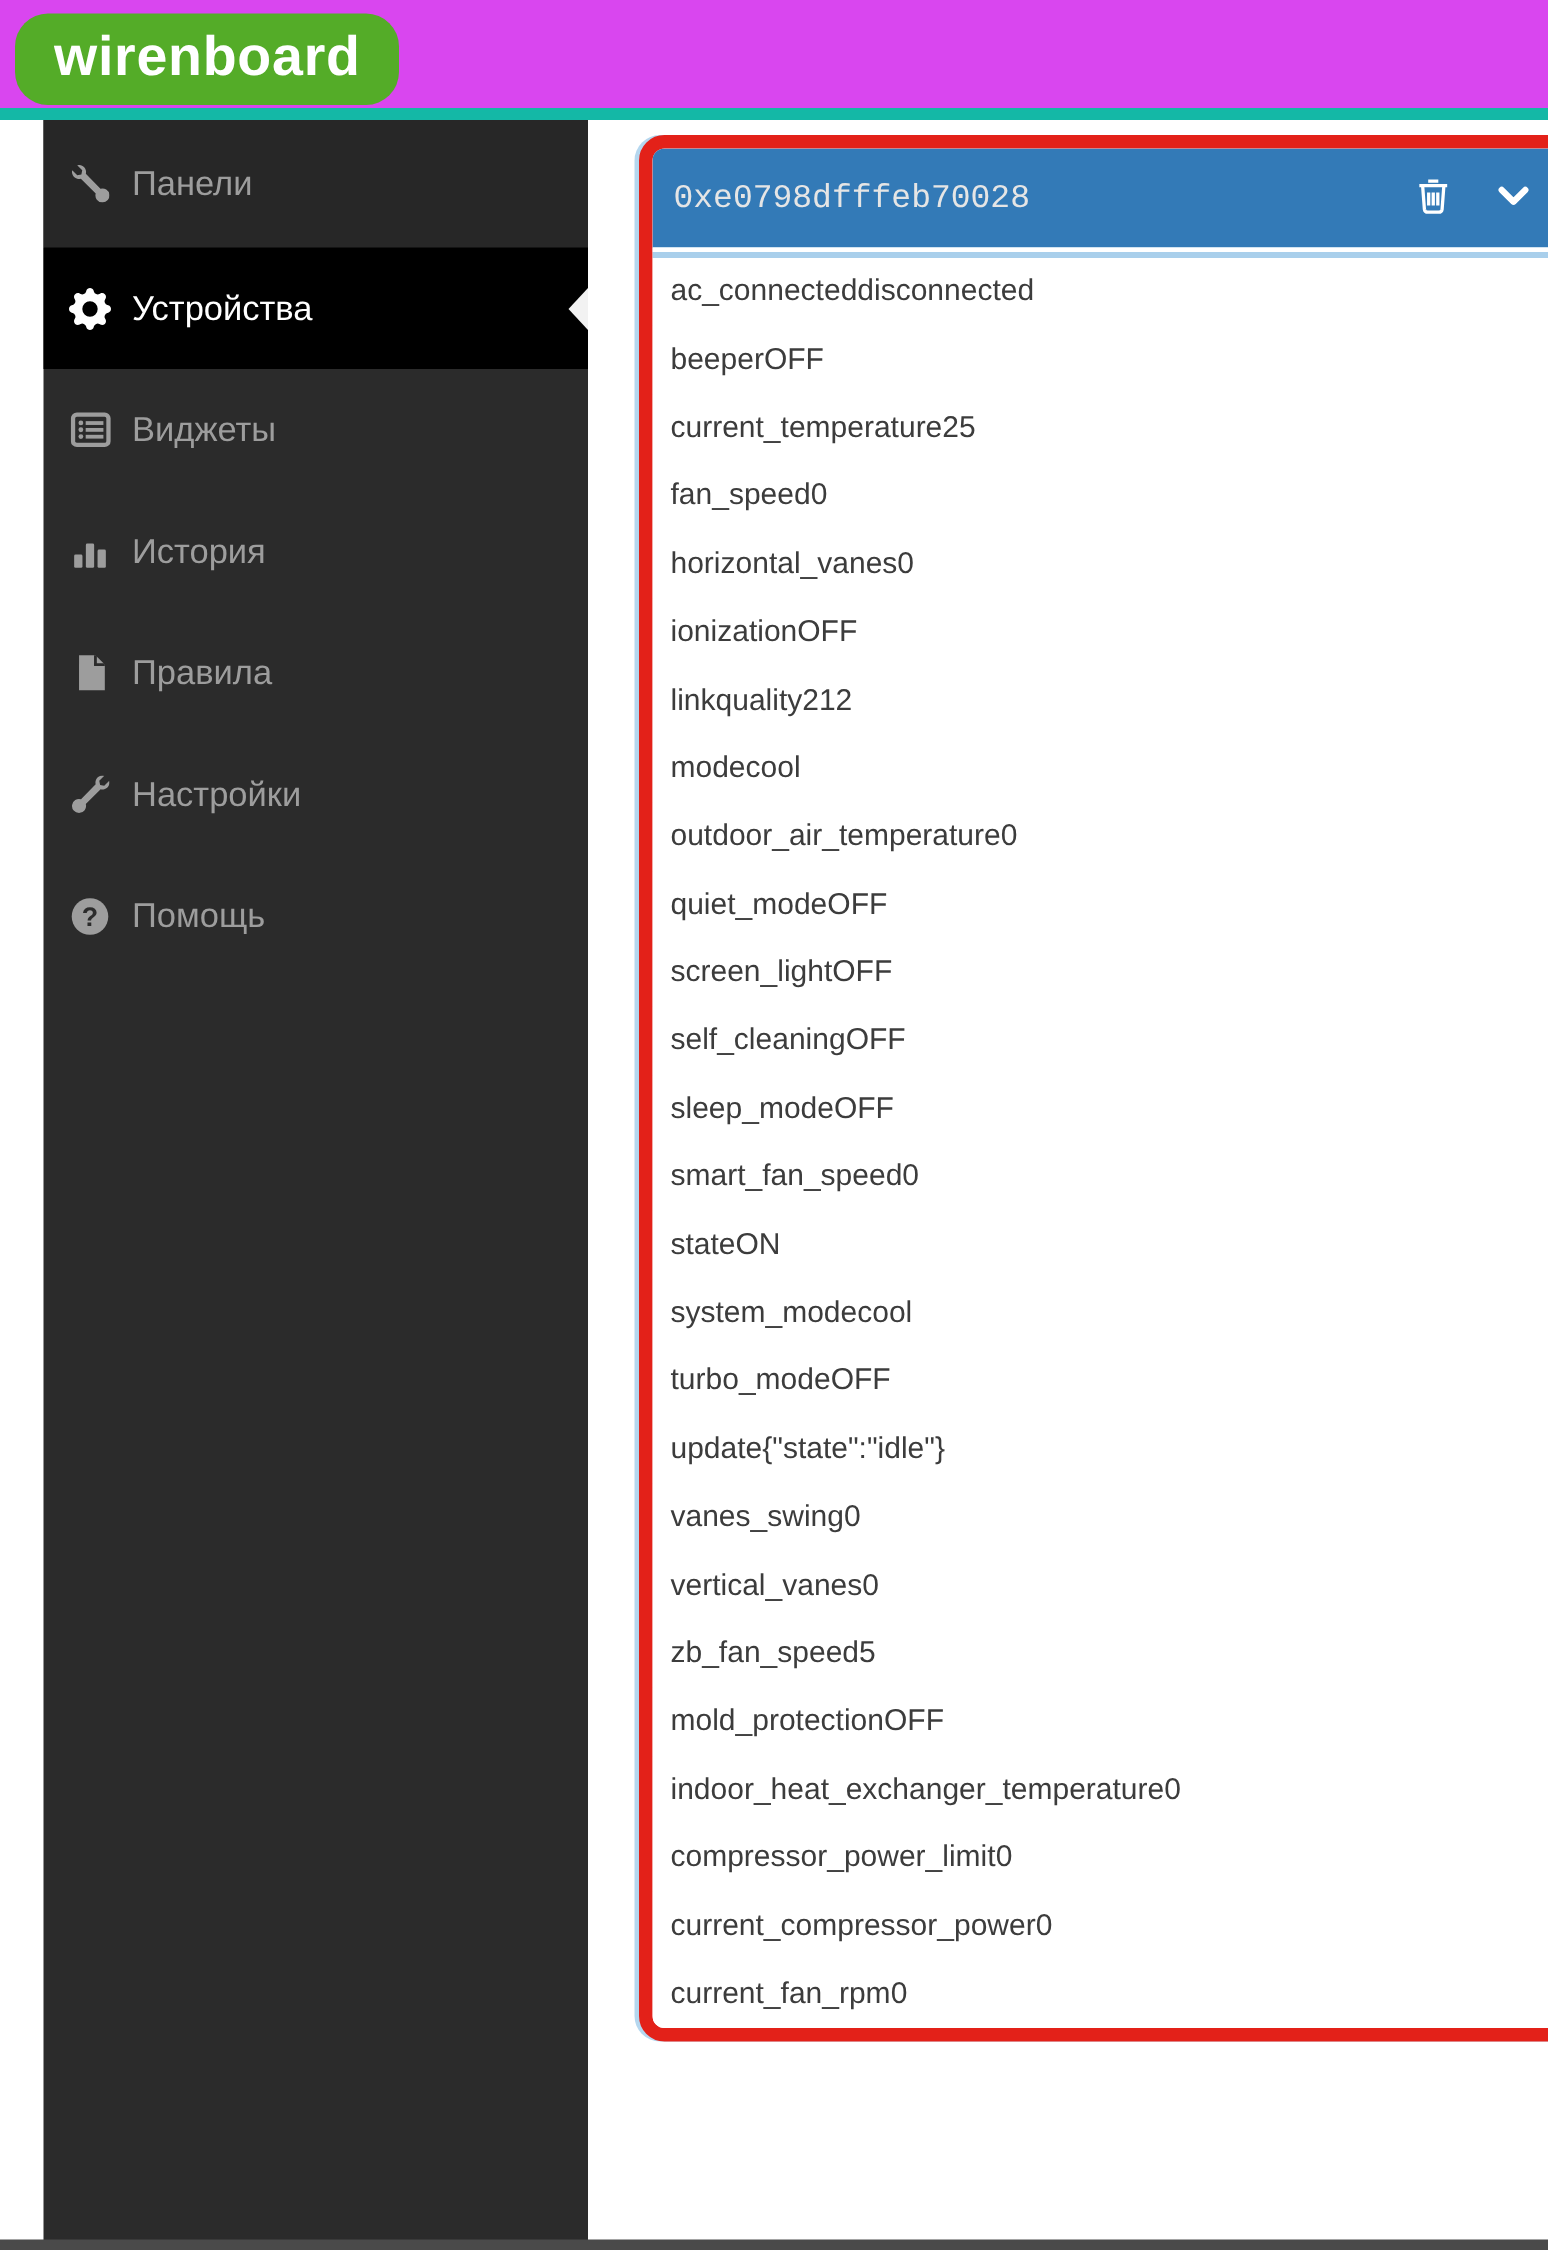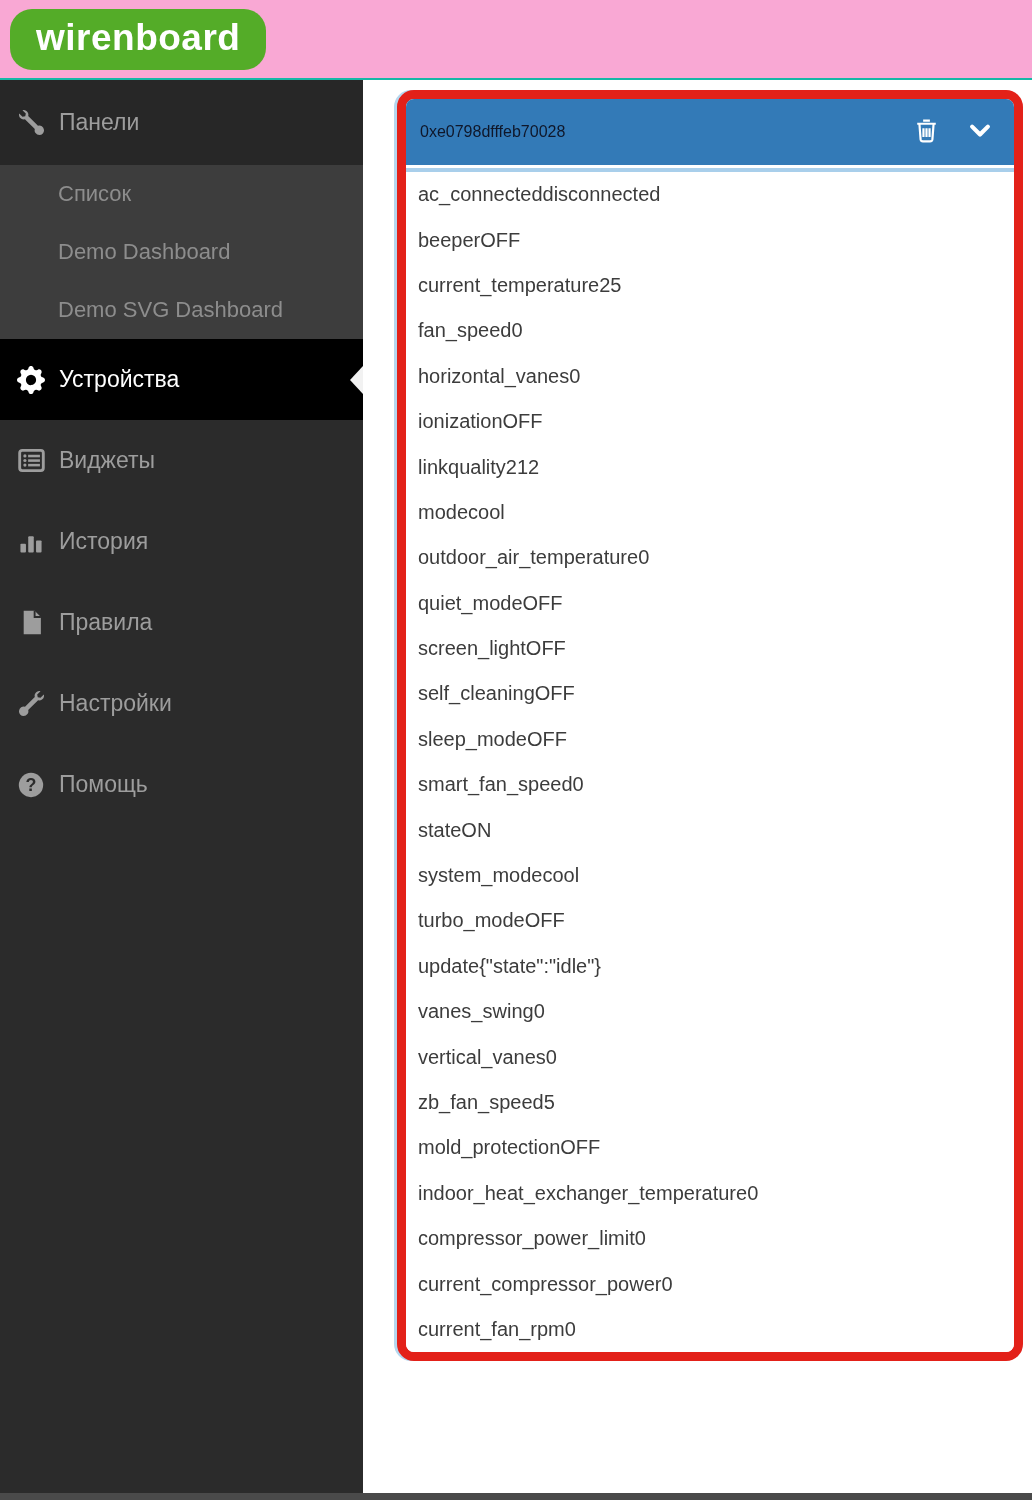--- a/index.html
+++ b/index.html
@@ -5,31 +5,31 @@
   * { margin:0; padding:0; box-sizing:border-box; }
   html,body { width:1032px; height:1500px; }
   body {
     font-family:"Liberation Sans", sans-serif;
     background:#ffffff;
     overflow:hidden;
     position:relative;
   }
 
   
-  .topbar { height:80px; background:#f9a8d4; border-bottom:2px solid #14b8a6; }
+  .topbar { height:80px; background:#d946ef; border-bottom:8px solid #14b8a6; }
   .logo {
     display:inline-block; margin:9px 0 0 10px;
     background:#54ac28; color:#fff;
     font-weight:bold; font-size:37px; line-height:1.2;
     padding:7px 26px 10px; border-radius:22px; letter-spacing:.5px;
     cursor:pointer;
   }
 
   
-  .layout { display:flex; height:1418px; }
+  .layout { display:flex; height:1418px;margin-left:29px; }
 
   
   .sidebar { width:363px; flex:none; background:#2b2b2b; }
   .nav-item {
     height:81px; display:flex; align-items:center;
     padding-left:15px; font-size:23px; color:#9d9d9d;
     cursor:pointer; position:relative;
   }
   .nav-item.panels { height:85px; background:#272727; }
   .nav-item.active { background:#000; color:#fff; }
@@ -56,21 +56,21 @@
     width:626px; background:#fff;
     border:9px solid #e32119; border-radius:17px;
     box-shadow:-3px 0 0 #b5d7ef;
     overflow:hidden;
   }
   .card-header {
     height:66px; background:#337ab7;
     display:flex; align-items:center; padding:0 20px 0 14px;
     cursor:pointer;
   }
-  .card-title { flex:1; color:#0f172a; font-size:16px; }
+  .card-title { flex:1; color:#e5e5e5; font-size:22px;font-family:Liberation Mono, monospace; }
   .hdr-btn { background:none; border:none; padding:0; margin-left:26px;
              cursor:pointer; display:flex; align-items:center; }
   .card-sep { height:7px; border-top:3px solid #fff; background:#a9cfeb; }
   .kv-row {
     height:45.4px; display:flex; align-items:center;
     padding:0 16px 0 12px;
     font-size:20px; color:#3c3c3c; background:#fff;
   }
   .kv-name { white-space:nowrap; }
   .kv-value { white-space:nowrap; }
@@ -94,25 +94,20 @@
 
     <div class="nav-item panels">
       <span class="ico">
         <svg viewBox="0 0 16 16" width="25" height="25" class="icon-gray">
             <path d="M.102 2.223A3.004 3.004 0 0 0 3.78 5.897l6.341 6.252A3.003 3.003 0 0 0 13 16a3 3 0 1 0-.851-5.878L5.897 3.781A3.004 3.004 0 0 0 2.223.1l2.141 2.142L4 4l-1.757.364L.102 2.223z"></path>
           </svg>
       </span>
       <span>Панели</span>
     </div>
 
-    <div class="submenu">
-      <div class="submenu-item">Список</div>
-      <div class="submenu-item">Demo Dashboard</div>
-      <div class="submenu-item">Demo SVG Dashboard</div>
-    </div>
 
     <div class="nav-item active">
       <span class="ico">
         <svg viewBox="0 0 16 16" width="28" height="28" class="icon-white" fill="#fff">
             <path d="M9.405 1.05c-.413-1.4-2.397-1.4-2.81 0l-.1.34a1.464 1.464 0 0 1-2.105.872l-.31-.17c-1.283-.698-2.686.705-1.987 1.987l.169.311c.446.82.023 1.841-.872 2.105l-.34.1c-1.4.413-1.4 2.397 0 2.81l.34.1a1.464 1.464 0 0 1 .872 2.105l-.17.31c-.698 1.283.705 2.686 1.987 1.987l.311-.169a1.464 1.464 0 0 1 2.105.872l.1.34c.413 1.4 2.397 1.4 2.81 0l.1-.34a1.464 1.464 0 0 1 2.105-.872l.31.17c1.283.698 2.686-.705 1.987-1.987l-.169-.311a1.464 1.464 0 0 1 .872-2.105l.34-.1c1.4-.413 1.4-2.397 0-2.81l-.34-.1a1.464 1.464 0 0 1-.872-2.105l.17-.31c.698-1.283-.705-2.686-1.987-1.987l-.311.169a1.464 1.464 0 0 1-2.105-.872l-.1-.34zM8 10.93a2.929 2.929 0 1 1 0-5.86 2.929 2.929 0 0 1 0 5.858z"></path>
           </svg>
       </span>
       <span>Устройства</span>
       <span class="arrow"></span>
     </div>

